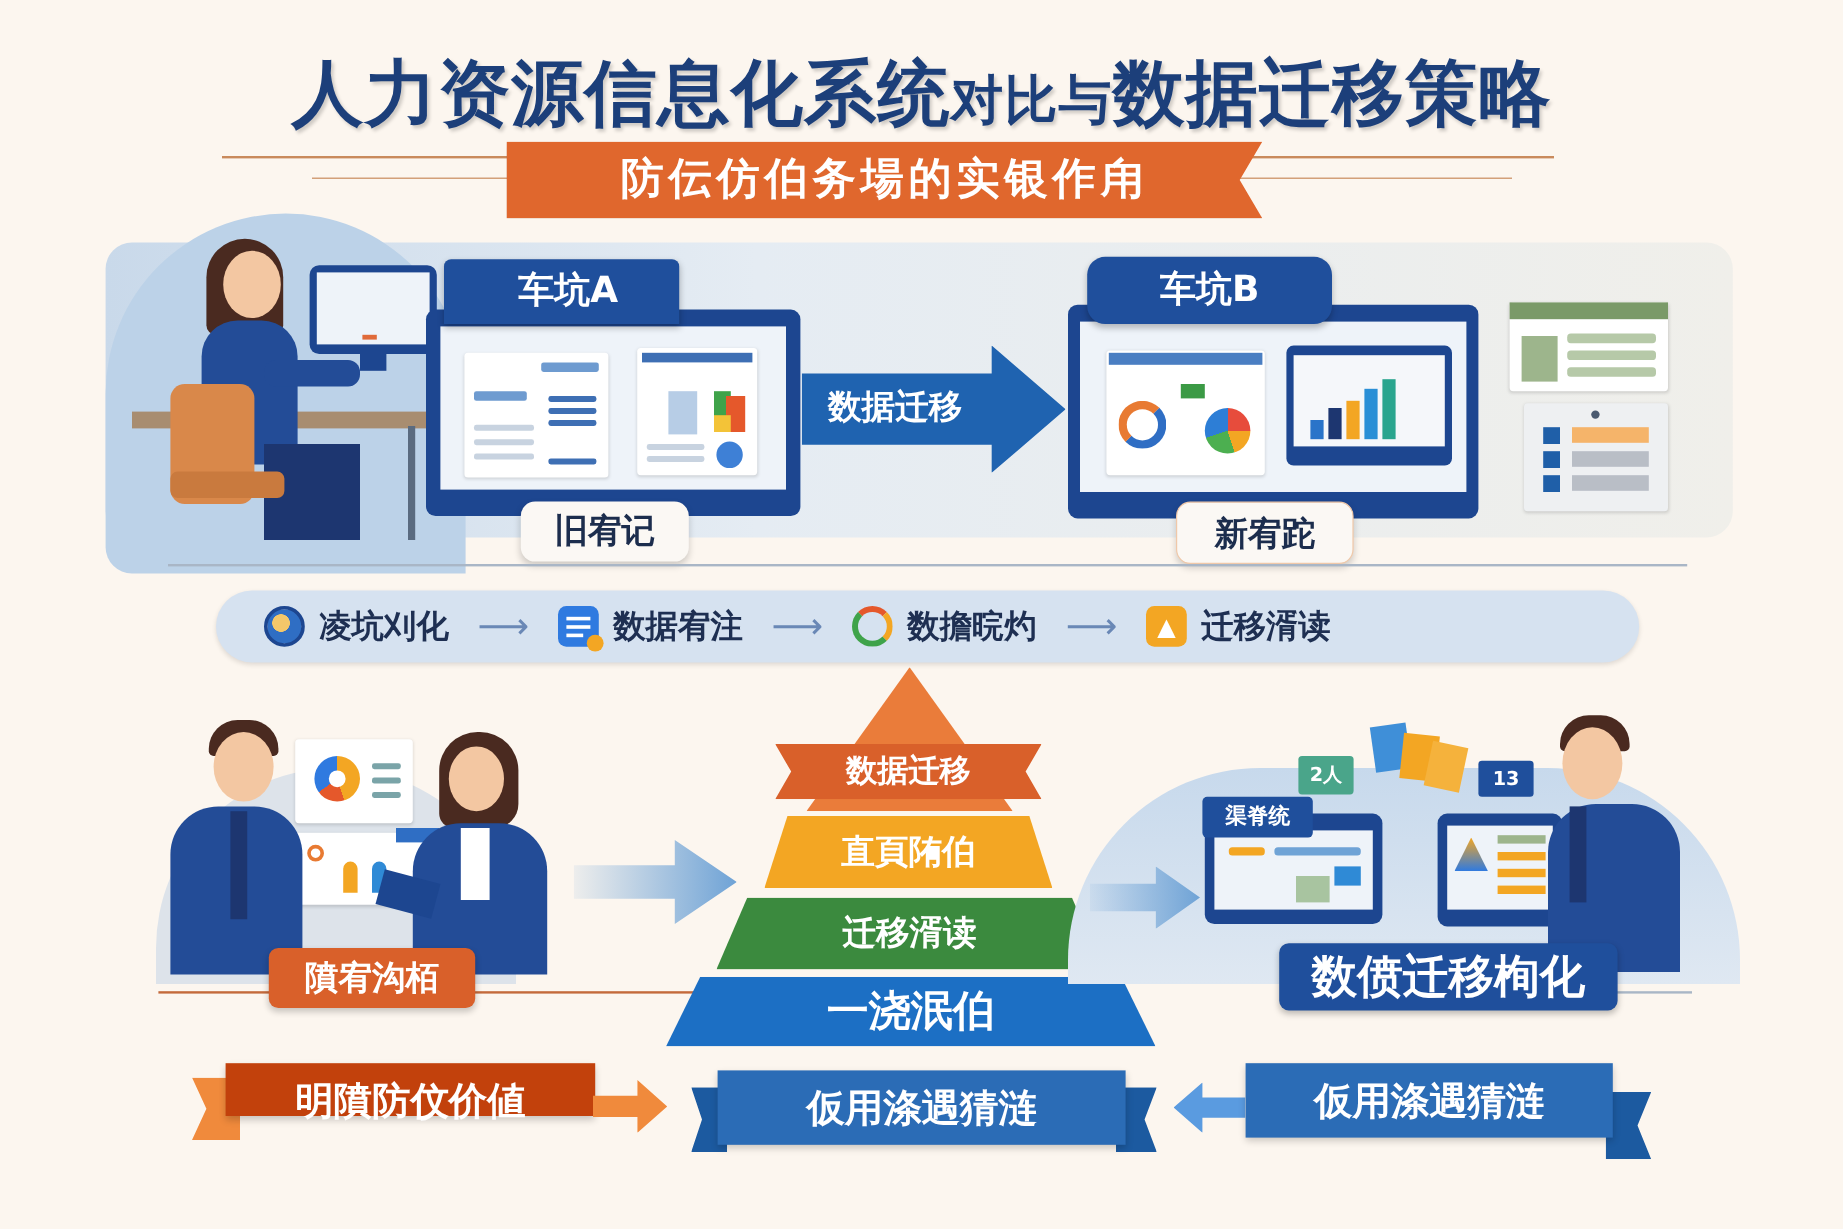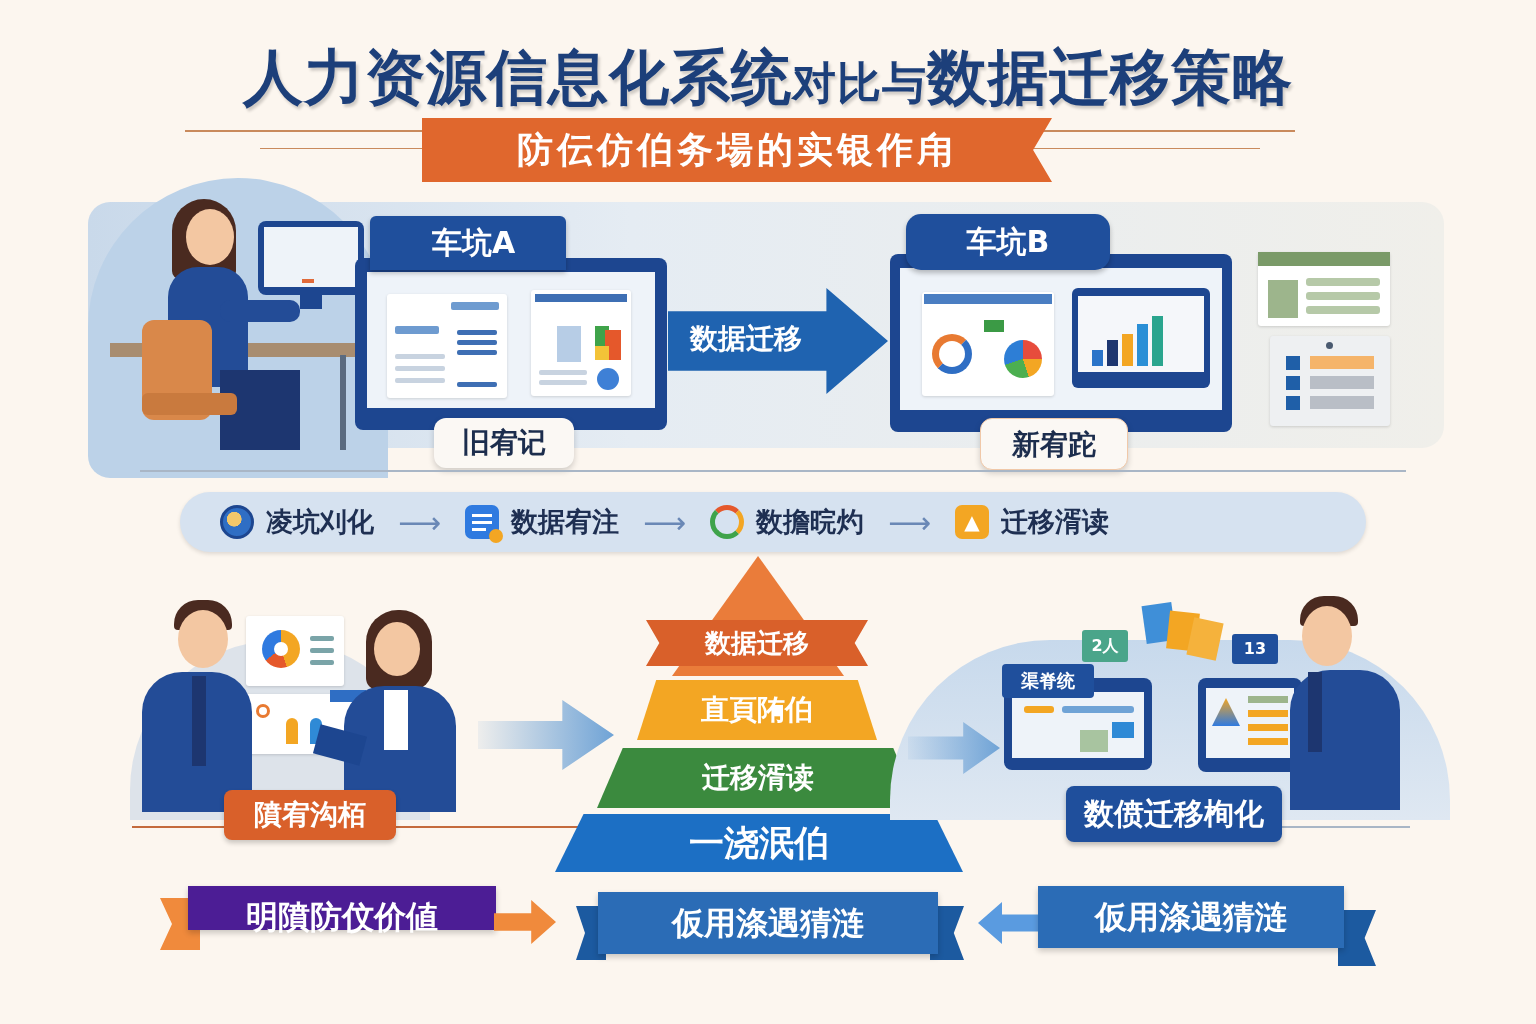--- a/index.html
+++ b/index.html
@@ -227,24 +227,24 @@
 <div class="abs" style="left:1144px;top:604px;width:30px;height:38px;background:#3f8fd8;transform:rotate(-8deg);"></div>
 <div class="abs" style="left:1168px;top:612px;width:30px;height:38px;background:#f3a623;transform:rotate(6deg);"></div>
 <div class="abs" style="left:1190px;top:620px;width:30px;height:38px;background:#f5b23c;transform:rotate(12deg);"></div>
 <div class="abs" style="left:1290px;top:596px;width:110px;height:220px;">
   <div class="abs hair" style="left:10px;top:0;width:58px;height:30px;border-radius:24px 24px 4px 4px;"></div>
   <div class="abs person-head" style="left:12px;top:10px;width:50px;height:60px;"></div>
   <div class="abs suit" style="left:0;top:74px;width:110px;height:140px;border-radius:40px 40px 0 0;"></div>
   <div class="abs" style="left:18px;top:76px;width:14px;height:80px;background:#1d3670;"></div>
 </div>
 <div class="abs" style="left:1270px;top:826px;width:140px;height:2px;background:#a9b6c6;"></div>
-<div class="abs" style="left:1066px;top:786px;width:216px;height:56px;background:#1f4f9c;border-radius:8px;color:#fff;font-size:30px;font-weight:bold;text-align:center;line-height:56px;box-shadow:0 3px 5px rgba(0,0,0,0.25);">数偾迁移栒化</div>
+<div class="abs" style="left:1066px;top:786px;width:282px;height:56px;background:#1f4f9c;border-radius:8px;color:#fff;font-size:38px;font-weight:bold;text-align:center;line-height:56px;box-shadow:0 3px 5px rgba(0,0,0,0.25);">数偾迁移栒化</div>
 
 <div class="abs" style="left:160px;top:898px;width:40px;height:52px;background:#f08a3c;clip-path:polygon(0 0,100% 0,100% 100%,0 100%,30% 50%);"></div>
-<div class="abs ribbon" style="left:188px;top:886px;width:308px;height:44px;line-height:62px;background:#4c1d95;">明隫防伩价値</div>
+<div class="abs ribbon" style="left:188px;top:886px;width:308px;height:44px;line-height:62px;background:#c2410c;">明隫防伩价値</div>
 <div class="abs" style="left:494px;top:900px;width:62px;height:44px;background:#f08a3c;clip-path:polygon(0 30%,60% 30%,60% 0,100% 50%,60% 100%,60% 70%,0 70%);"></div>
 
 <div class="abs" style="left:576px;top:906px;width:30px;height:54px;background:#1c5aa0;clip-path:polygon(0 0,100% 0,100% 100%,0 100%,30% 50%);"></div>
 <div class="abs" style="left:930px;top:906px;width:34px;height:54px;background:#1c5aa0;clip-path:polygon(0 0,100% 0,70% 50%,100% 100%,0 100%);"></div>
 <div class="abs ribbon" style="left:598px;top:892px;width:340px;height:62px;line-height:62px;background:#2b6cb6;">仮用涤遇猜涟</div>
 
 <div class="abs" style="left:978px;top:902px;width:60px;height:42px;background:#5a9be0;clip-path:polygon(40% 0,40% 30%,100% 30%,100% 70%,40% 70%,40% 100%,0 50%);"></div>
 <div class="abs" style="left:1338px;top:910px;width:38px;height:56px;background:#1c5aa0;clip-path:polygon(0 0,100% 0,70% 50%,100% 100%,0 100%);"></div>
 <div class="abs ribbon" style="left:1038px;top:886px;width:306px;height:62px;line-height:62px;background:#2b6cb6;">仮用涤遇猜涟</div>
 

